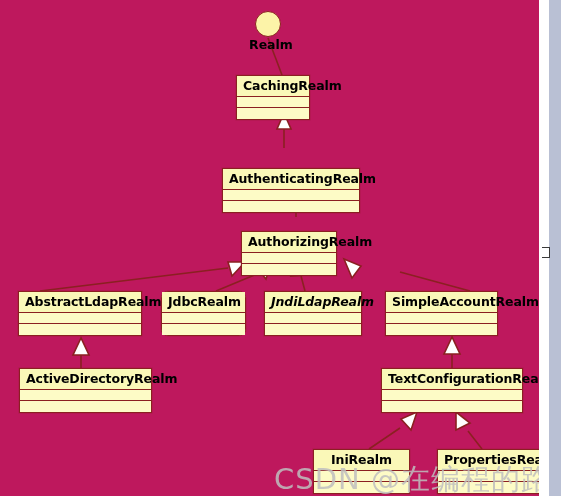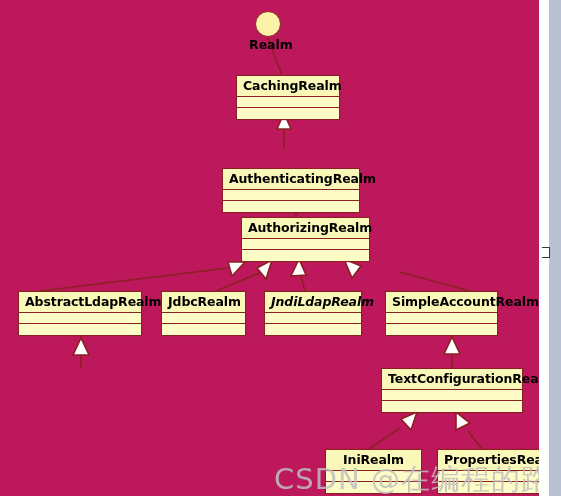--- a/index.html
+++ b/index.html
@@ -169,70 +169,75 @@
 
     <g>
       <line x1="482" y1="449" x2="468" y2="431" stroke="#8B2021" stroke-width="1.6"></line>
       <polygon points="456,412 456,430 470,423" fill="#ffffff" stroke="#8B2021" stroke-width="1.6"></polygon>
     </g>
   </svg>
 
   <div class="iface-circle" style="left:255px; top:11px;"></div>
   <div class="iface-label" style="left:249px; top:37px;">Realm</div>
 
-  <div class="uml-class" style="left:236px; top:75px; width:104px;">
+  <div class="uml-class" style="left:236px; top:75px; width:74px;">
     <div class="uml-title">CachingRealm</div>
     <div class="uml-compartment divider"></div>
     <div class="uml-compartment"></div>
   </div>
 
   <div class="uml-class" style="left:222px; top:148px; width:138px;margin-top:20px;">
     <div class="uml-title">AuthenticatingRealm</div>
     <div class="uml-compartment divider"></div>
     <div class="uml-compartment"></div>
   </div>
 
-  <div class="uml-class" style="left:241px; top:217px; width:129px;">
+  <div class="uml-class" style="left:241px; top:231px; width:96px;">
     <div class="uml-title">AuthorizingRealm</div>
     <div class="uml-compartment divider"></div>
     <div class="uml-compartment"></div>
   </div>
 
   <div class="uml-class" style="left:18px; top:291px; width:124px;">
     <div class="uml-title">AbstractLdapRealm</div>
     <div class="uml-compartment divider"></div>
     <div class="uml-compartment"></div>
   </div>
 
-  <div class="uml-class" style="left:161px; top:291px; width:85px;">
+  <div class="uml-class" style="left:161px; top:291px; width:85px;border-radius:7px;">
     <div class="uml-title">JdbcRealm</div>
     <div class="uml-compartment divider"></div>
     <div class="uml-compartment"></div>
   </div>
 
   <div class="uml-class" style="left:264px; top:291px; width:98px;font-style:italic;">
     <div class="uml-title">JndiLdapRealm</div>
     <div class="uml-compartment divider"></div>
     <div class="uml-compartment"></div>
   </div>
 
   <div class="uml-class" style="left:385px; top:291px; width:113px;">
     <div class="uml-title">SimpleAccountRealm</div>
     <div class="uml-compartment divider"></div>
     <div class="uml-compartment"></div>
   </div>
 
+  <div class="uml-class" style="left:19px; top:368px; width:133px;">
+    <div class="uml-title">ActiveDirectoryRealm</div>
+    <div class="uml-compartment divider"></div>
+    <div class="uml-compartment"></div>
+  </div>
 
   <div class="uml-class" style="left:381px; top:368px; width:142px;">
     <div class="uml-title">TextConfigurationRealm</div>
     <div class="uml-compartment divider"></div>
     <div class="uml-compartment"></div>
   </div>
 
-  <div class="uml-class" style="left:325px; top:449px; width:97px;">
+  <div class="uml-class" style="left:313px; top:449px; width:97px;">
     <div class="uml-title">IniRealm</div>
     <div class="uml-compartment divider"></div>
     <div class="uml-compartment"></div>
   </div>
 
   <div class="uml-class" style="left:437px; top:449px; width:110px;">
     <div class="uml-title">PropertiesRealm</div>
     <div class="uml-compartment divider"></div>
     <div class="uml-compartment"></div>
   </div>

